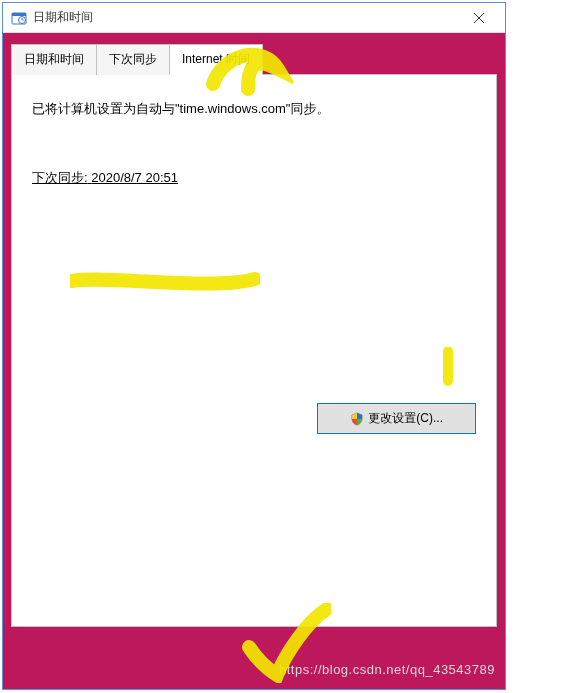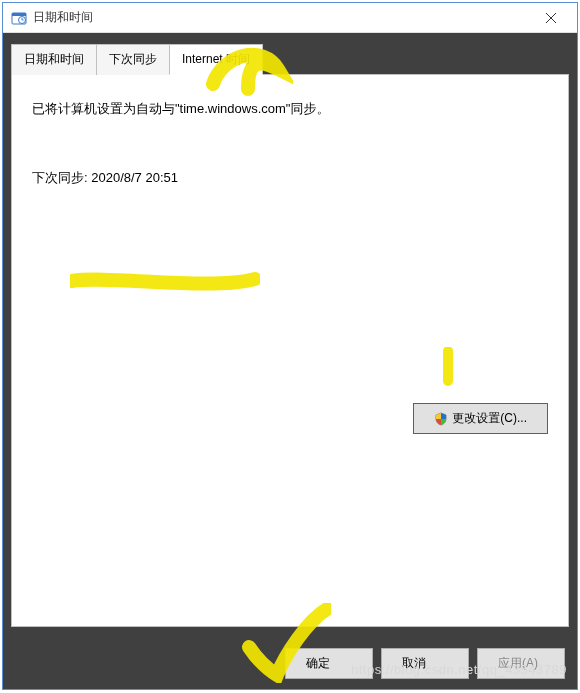--- a/index.html
+++ b/index.html
@@ -7,24 +7,24 @@
       margin: 0;
       font-family: "Microsoft YaHei", "Segoe UI", Tahoma, sans-serif;
       font-size: 12px;
       background: #fff;
       width: 580px;
       height: 693px;
       overflow: hidden;
       position: relative;
     }
     .window {
-      width: 576px;
+      width: 504px;
       height: 688px;
       border: 1px solid #5a8fd6;
-      background: #404040;
+      background: #be185d;
       position: relative;
       margin: 2px;
     }
     .titlebar {
       height: 30px;
       background: #fff;
       border-bottom: 1px solid #e0e0e0;
       display: flex;
       align-items: center;
       padding: 0 4px;
@@ -94,21 +94,21 @@
     .spacer-lg { margin-bottom: 48px; }
     .change-btn-row {
       text-align: right;
       position: absolute;
       right: 20px;
       top: 328px;
     }
     .btn {
       background: #e1e1e1;
       border: 1px solid #adadad;
-      padding: 6px 20px;
+      padding: 6px 32px;
       font-size: 12px;
       font-family: inherit;
       cursor: pointer;
       min-width: 88px;
       display: inline-flex;
       align-items: center;
       justify-content: space-between;
       gap: 4px;
     }
     .btn.highlight { border: 1px solid #0078d7; }
@@ -178,21 +178,21 @@
         <span>下次同步</span>
       </div>
       <div class="tab active">
         <span>Internet 时间</span>
       </div>
     </div>
 
     <div class="tab-panel">
       <div class="line spacer-lg">已将计算机设置为自动与"time.windows.com"同步。</div>
 
-      <div class="line" style="margin-bottom:32px;">
+      <div class="line" style="margin-bottom:32px;text-decoration:underline;">
         <span>下次同步:</span>
         <span>2020/8/7 20:51</span>
       </div>
 
 
       <div class="change-btn-row">
         <button class="btn highlight">
           <span class="shield-icon">
             <svg viewBox="0 0 14 14">
               <path d="M7 1 L12 3 L12 7 C12 10 9.5 12.5 7 13 C4.5 12.5 2 10 2 7 L2 3 Z" fill="#fff" stroke="#444" stroke-width="0.6"></path>
@@ -200,31 +200,20 @@
               <path d="M7 7 L12 7 C12 10 9.5 12.5 7 13 Z" fill="#3bbf3b"></path>
               <path d="M2 3 L7 1 L7 7 L2 7 Z" fill="#f7c92e"></path>
               <path d="M2 7 L7 7 L7 13 C4.5 12.5 2 10 2 7 Z" fill="#e04a3a"></path>
             </svg>
           </span>
           <span>更改设置(C)...</span>
         </button>
       </div>
     </div>
 
-    <div class="footer">
-      <button class="btn">
-        <span>确定</span>
-      </button>
-      <button class="btn">
-        <span>取消</span>
-      </button>
-      <button class="btn disabled">
-        <span>应用(A)</span>
-      </button>
-    </div>
 
     <span class="watermark">https://blog.csdn.net/qq_43543789</span>
   </div>
 
   <svg class="hl" style="left:200px;top:36px;" width="90" height="60">
     <path d="M10 45 C20 15, 60 5, 75 30 C55 20, 45 22, 45 50" fill="none" stroke="#f2e600" stroke-width="14" stroke-linecap="round" opacity="0.92"></path>
   </svg>
   <svg class="hl" style="left:67px;top:268px;" width="190" height="22">
     <path d="M2 10 C40 4, 140 20, 185 8" fill="none" stroke="#f2e600" stroke-width="14" stroke-linecap="round" opacity="0.92"></path>
   </svg>

